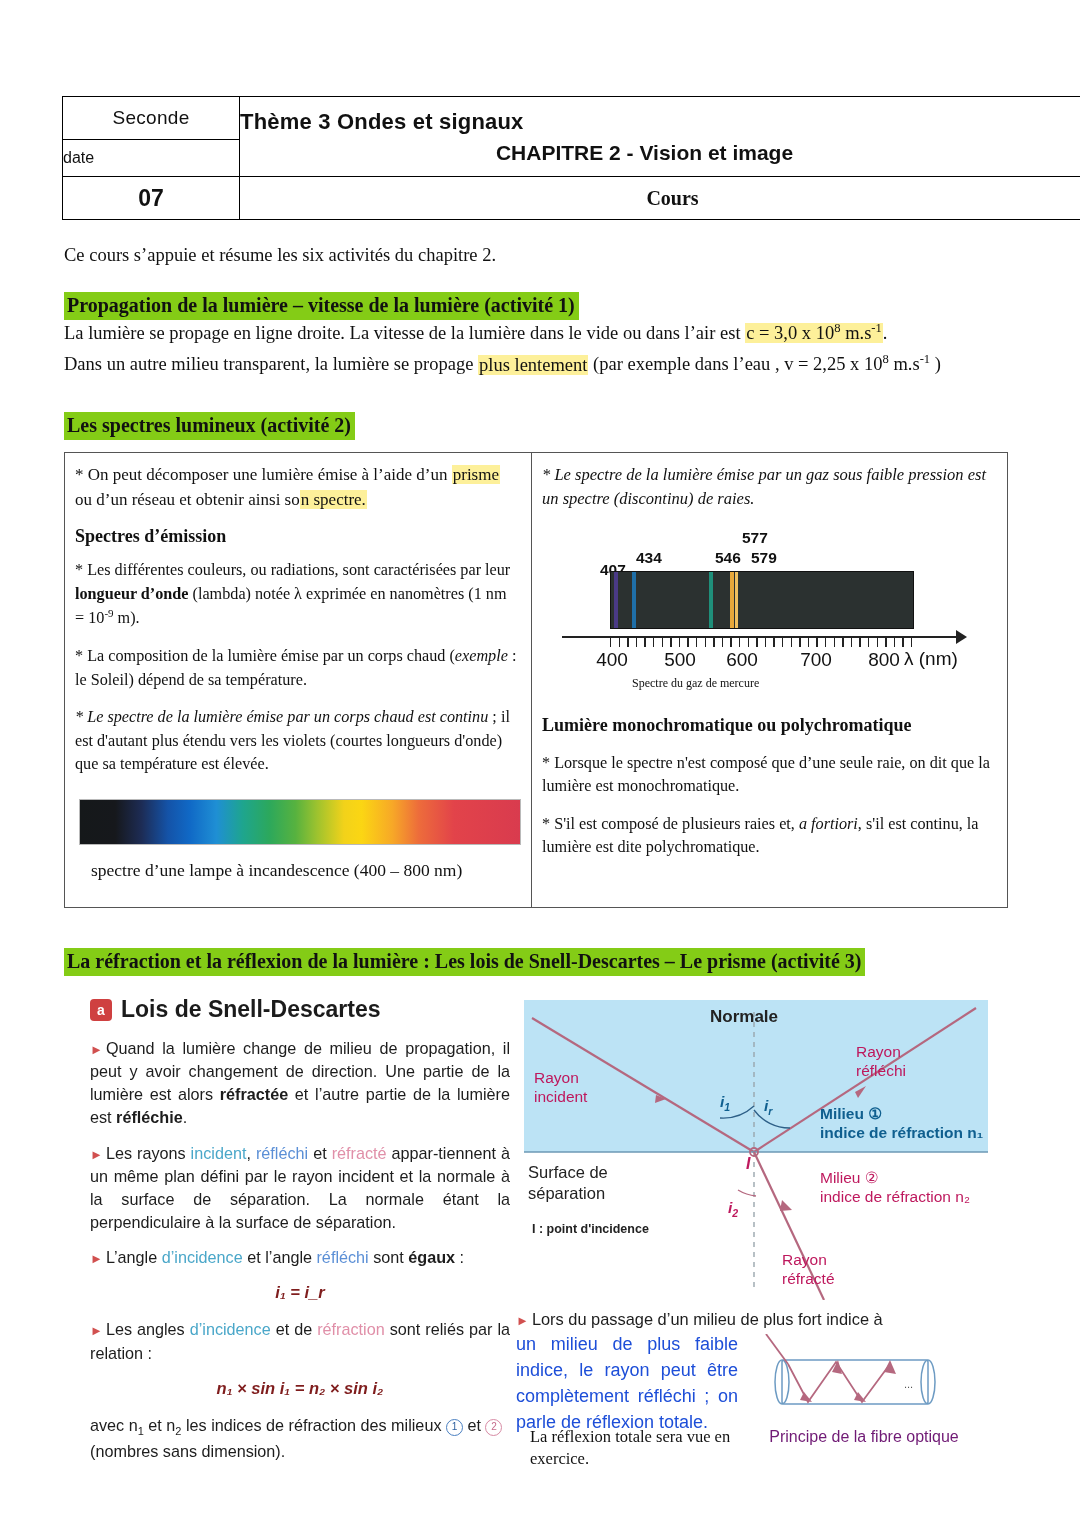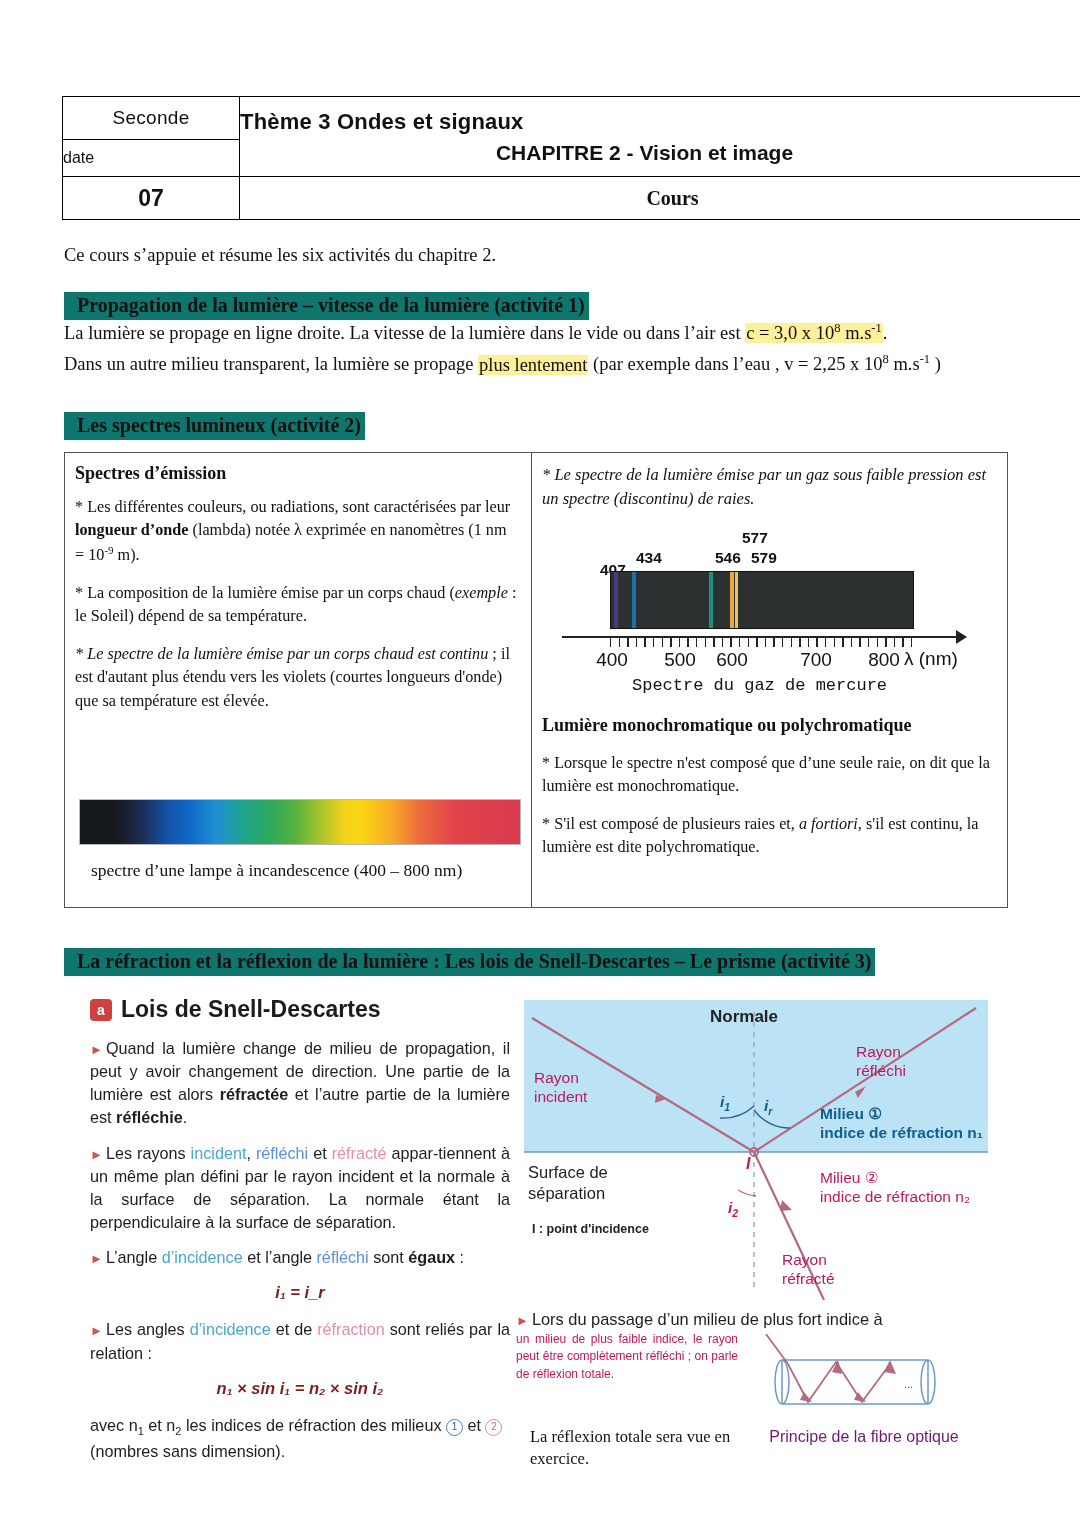--- a/index.html
+++ b/index.html
@@ -87,22 +87,22 @@
     left: 64px;
     top: 245px;
     font-size: 18.5px;
     font-family: "Liberation Serif", serif;
   }
   .sec-head {
     position: absolute;
     font-family: "Liberation Serif", serif;
     font-weight: bold;
     font-size: 20px;
-    background: #0f766e;
-    padding: 2px 4px 3px 13px;
+    background: #84cc16;
+    padding: 2px 4px 3px 3px;
     display: inline-block;
     white-space: nowrap;
   }
   .para {
     position: absolute;
     font-size: 18.5px;
     line-height: 1.42;
     font-family: "Liberation Serif", serif;
   }
   .hl { background: #fdf09a; padding: 0 1px; }
@@ -237,22 +237,22 @@
     position: absolute;
     left: 352px;
     top: 119px;
     font-family: "Liberation Sans", sans-serif;
     font-size: 19px;
   }
   .hg-cap {
     position: absolute;
     left: 80px;
     top: 147px;
-    font-family: Liberation Mono, monospace;
-    font-size: 17px;
+    font-family: Liberation Serif, serif;
+    font-size: 12px;
   }
 
   
   .snell-left {
     position: absolute;
     left: 90px;
     top: 996px;
     width: 420px;
   }
   .snell-title {
@@ -357,22 +357,22 @@
     width: 480px;
   }
   .tr-lead {
     font-family: "Liberation Sans", sans-serif;
     font-size: 16.4px;
     color: #1d1d1d;
     margin: 0 0 2px 0;
   }
   .tr-body {
     font-family: "Liberation Sans", sans-serif;
-    font-size: 12px;
-    color: #be185d;
+    font-size: 18px;
+    color: #1d4ed8;
     width: 222px;
     line-height: 1.45;
     text-align: justify;
     margin: 0;
   }
   .tr-note {
     position: absolute;
     left: 14px;
     top: 116px;
     font-family: "Liberation Serif", serif;
@@ -429,20 +429,23 @@
     <div style="margin-top:5px;">
       <span>Dans un autre milieu transparent, la lumière se propage </span><span class="hl">plus lentement</span><span> (par exemple dans l’eau , v = 2,25 x 10</span><sup class="s">8</sup><span> m.s</span><sup class="s">-1</sup><span> )</span>
     </div>
   </div>
 
   <div class="sec-head" style="left:64px; top:412px;">Les spectres lumineux (activité 2)</div>
 
   <div class="spectres-box">
 
     <div class="sp-left">
+      <p class="bullet-p">
+        <span>* On peut décomposer une lumière émise à l’aide d’un </span><span class="hl">prisme</span><span> ou d’un réseau et obtenir ainsi so</span><span class="hl">n spectre.</span>
+      </p>
 
       <p class="sub-head">Spectres d’émission</p>
 
       <p class="bullet-p small">
         <span>* Les différentes couleurs, ou radiations, sont caractérisées par leur </span><span class="b">longueur d’onde</span><span> (lambda) notée λ exprimée en nanomètres (1 nm = 10</span><sup class="s">-9</sup><span> m).</span>
       </p>
 
       <p class="bullet-p small">
         <span>* La composition de la lumière émise par un corps chaud (</span><span class="ital">exemple</span><span> : le Soleil) dépend de sa température.</span>
       </p>
@@ -472,21 +475,21 @@
           <div class="hg-line" style="left:119px; width:4px; background:#e8a83a;"></div>
           <div class="hg-line" style="left:124px; width:3px; background:#f0c060;"></div>
         </div>
 
         <div class="hg-axis"></div>
         <div class="hg-arrow"></div>
         <div class="hg-ticks"></div>
 
         <div class="hg-tick-num" style="left:60px;">400</div>
         <div class="hg-tick-num" style="left:128px;">500</div>
-        <div class="hg-tick-num" style="left:180px;">600</div>
+        <div class="hg-tick-num" style="left:190px;">600</div>
         <div class="hg-tick-num" style="left:264px;">700</div>
         <div class="hg-tick-num" style="left:332px;">800</div>
 
         <div class="hg-lambda">λ (nm)</div>
         <div class="hg-cap">Spectre du gaz de mercure</div>
       </div>
 
       <div style="position:absolute; left:10px; top:262px; right:10px;">
         <p class="sub-head" style="font-size:18px; margin-bottom:16px;">Lumière monochromatique ou polychromatique</p>
         <p class="bullet-p small">* Lorsque le spectre n'est composé que d’une seule raie, on dit que la lumière est monochromatique.</p>

